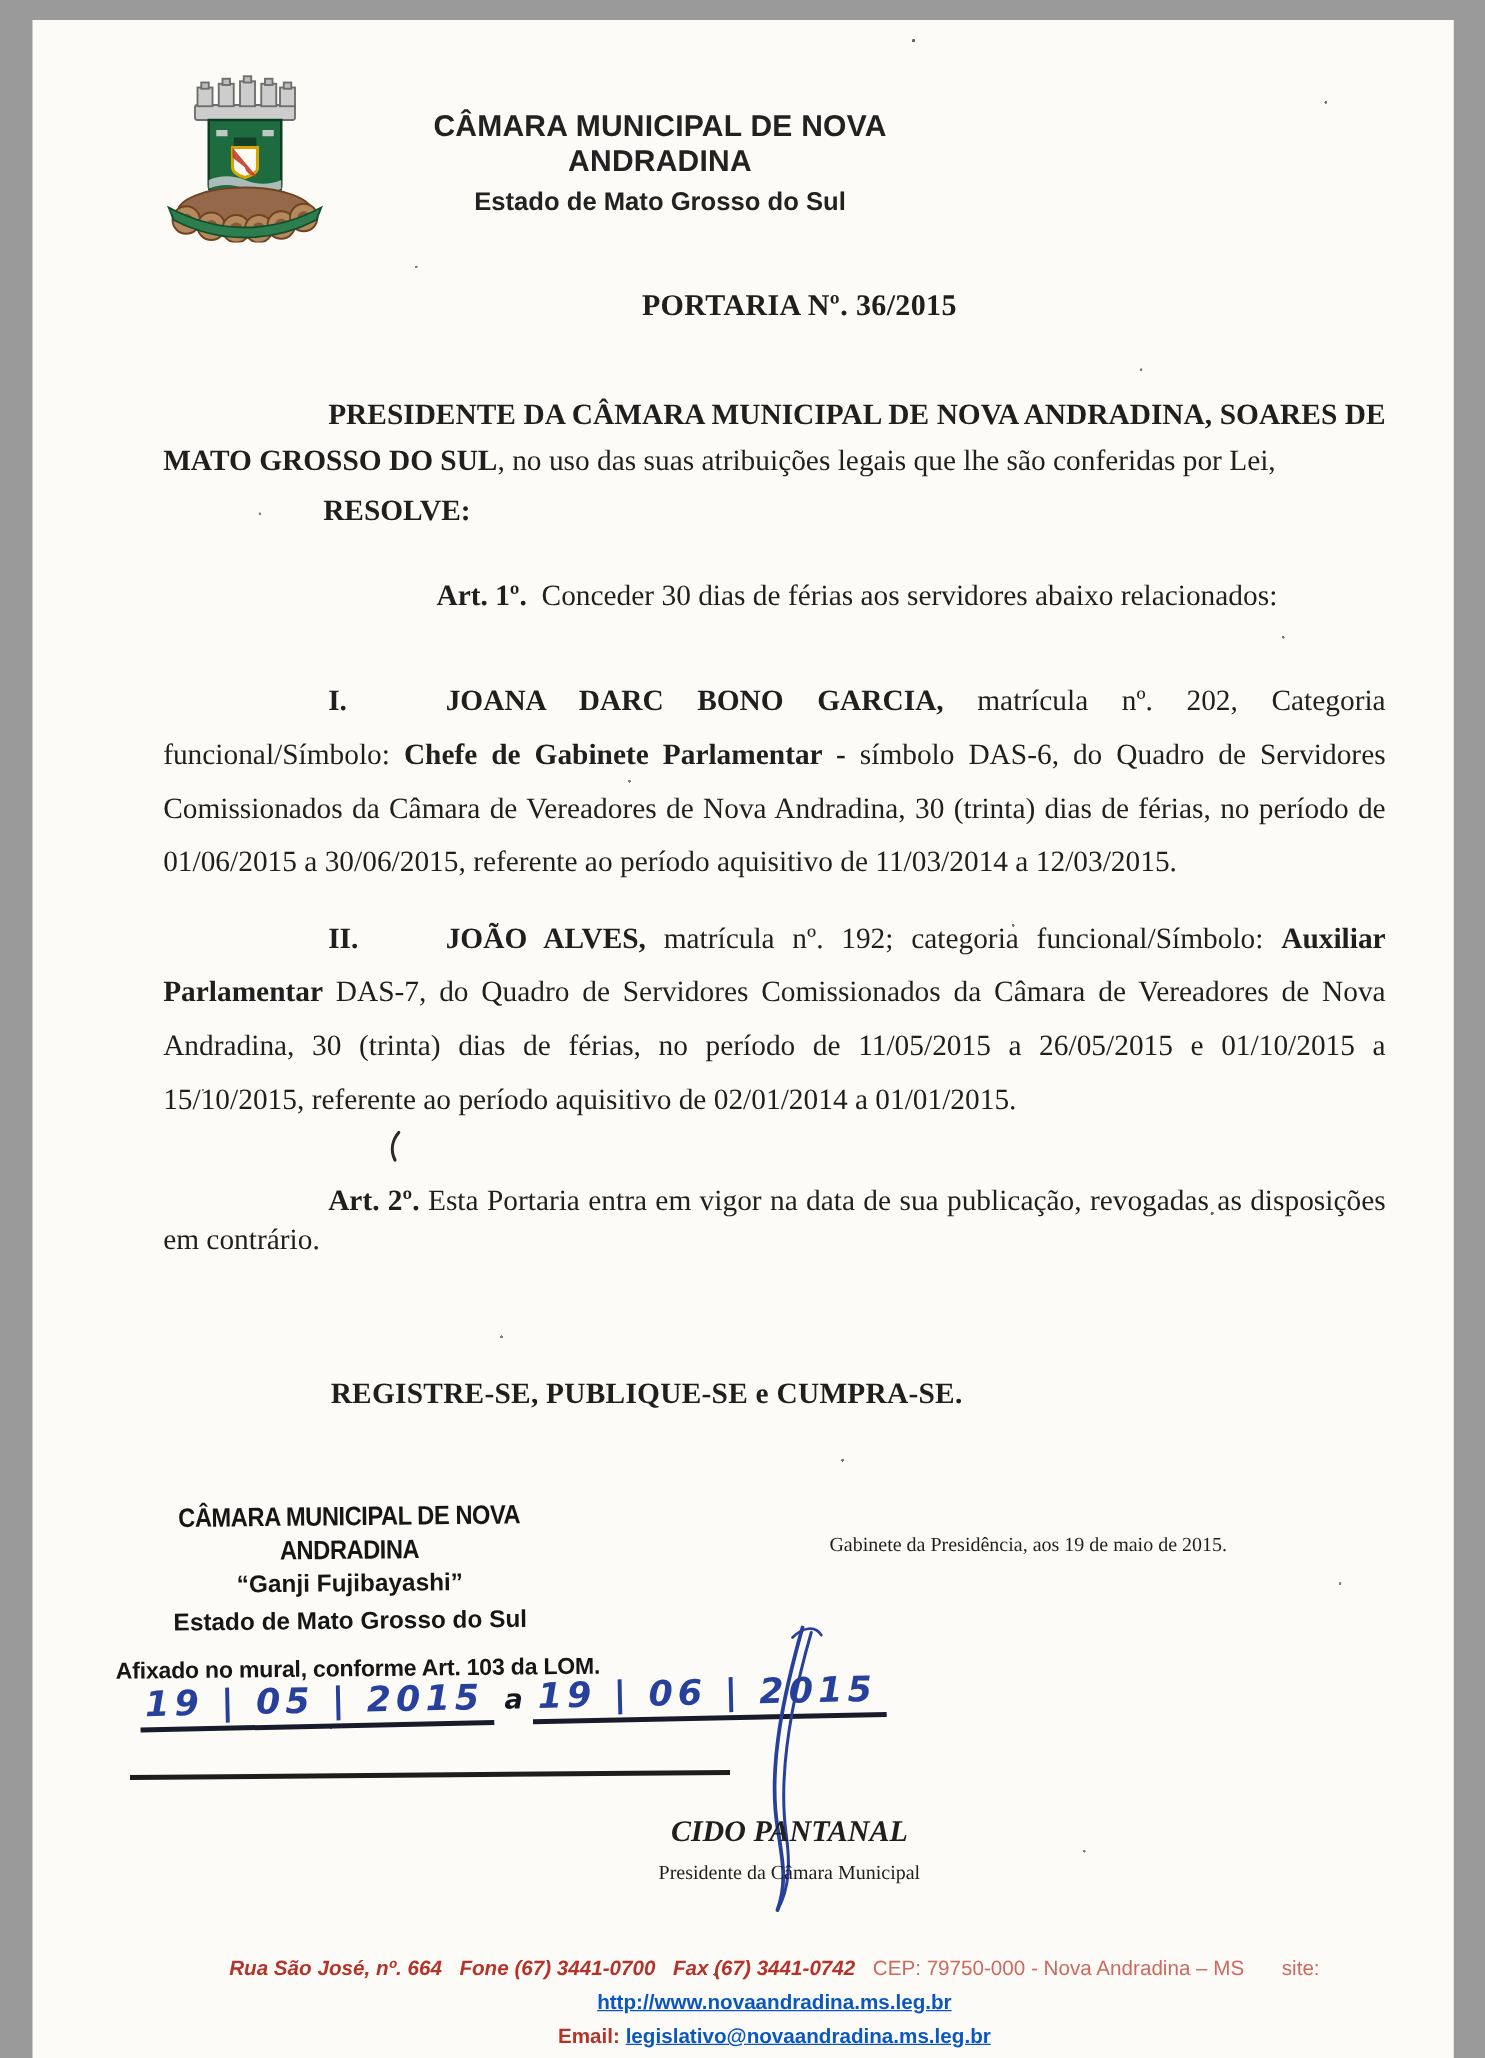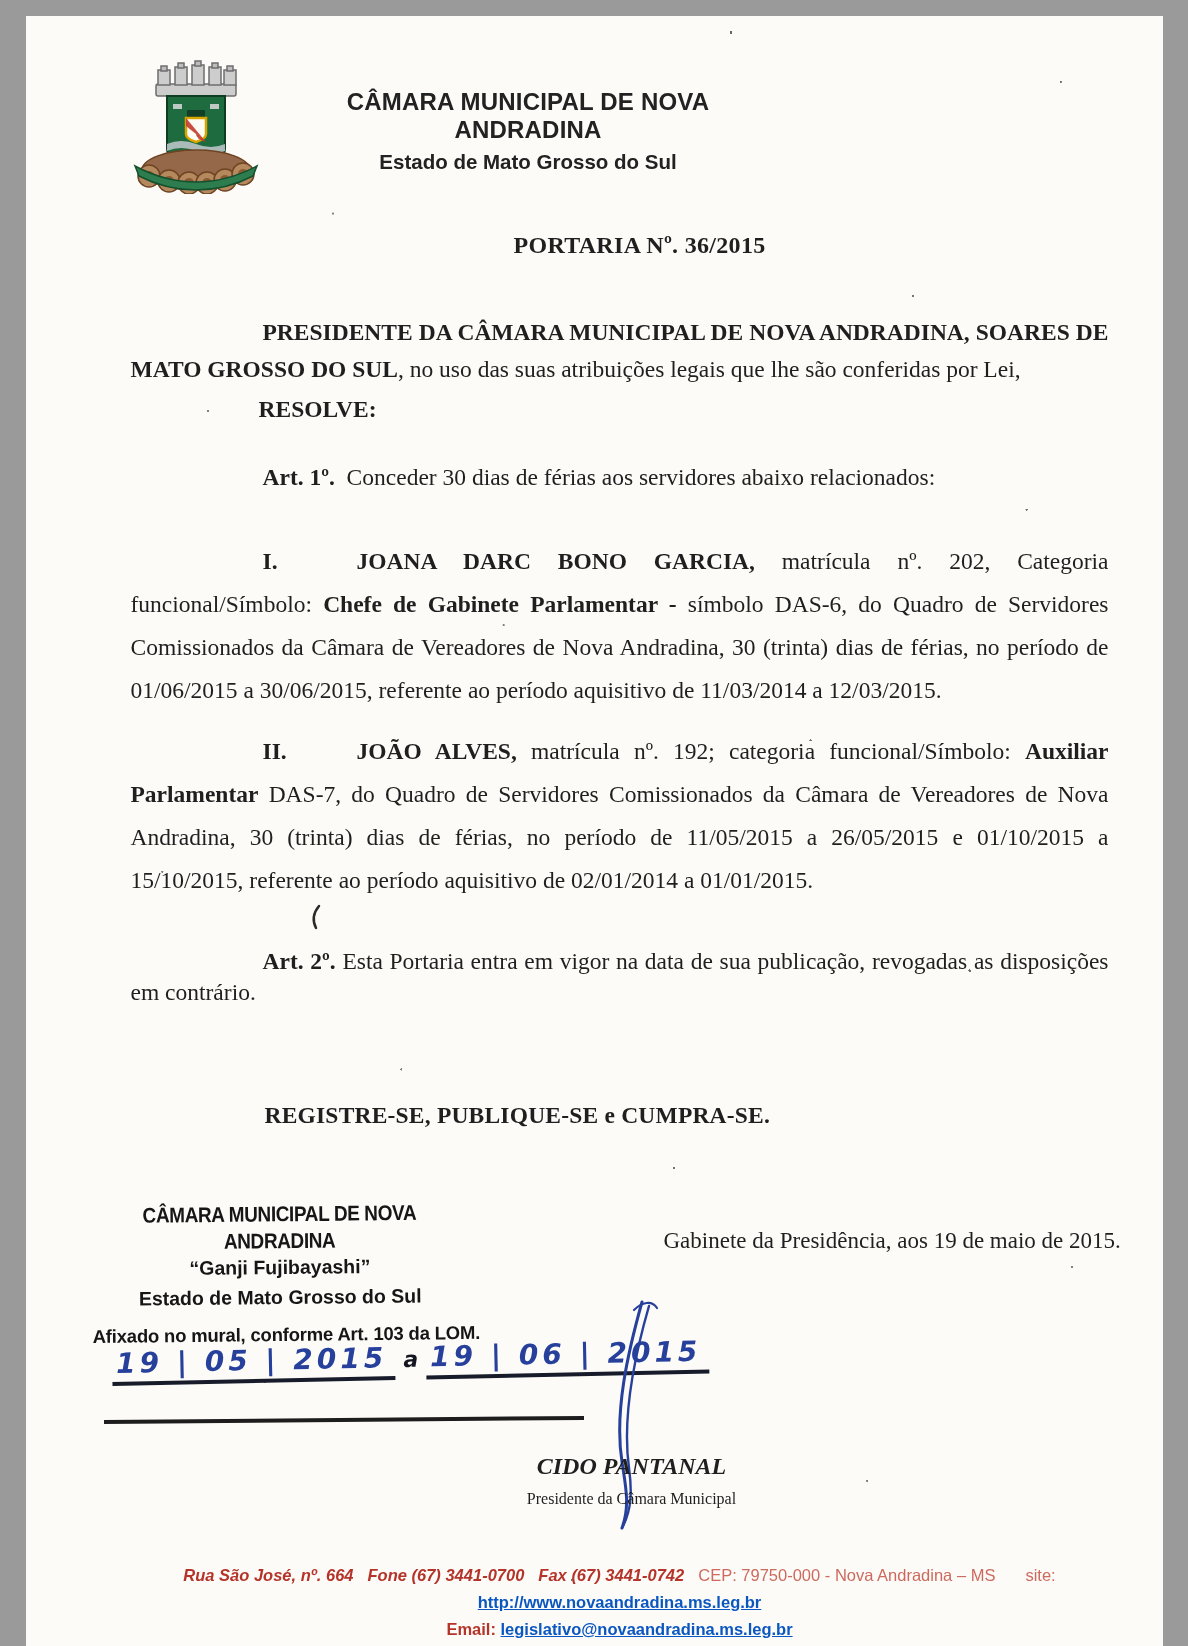--- a/index.html
+++ b/index.html
@@ -46,21 +46,21 @@
   .org-state{font-size:20.5px;margin-top:6px;}
 
   
   .doc-title{left:0;top:216px;width:1188px;text-align:center;padding-left:40px;box-sizing:border-box;
     font-weight:bold;font-size:24px;letter-spacing:.3px;}
 
   
   .bodytxt{left:105px;width:978px;text-align:justify;font-size:23.5px;}
   .preamble{top:298px;line-height:37px;text-indent:132px;}
   .resolve{top:380px;font-weight:bold;padding-left:128px;text-align:left;}
-  .art1{top:448px;text-indent:132px;text-align:left;}
+  .art1{top:448px;text-indent:132px;text-align:center;}
   .item-par{line-height:43px;text-indent:132px;}
   .item1{top:524px;}
   .item2{top:714px;}
   .numeral{font-weight:bold;display:inline-block;min-width:94px;text-indent:0;}
   .b{font-weight:bold;}
   .art2{top:930px;line-height:31px;text-indent:132px;}
   .registre{top:1086px;font-weight:bold;padding-left:134px;text-align:left;letter-spacing:.2px;}
 
   
   .stamp{left:66px;top:1188px;width:376px;text-align:center;
@@ -71,21 +71,21 @@
   .stamp .s3{font-size:19.5px;line-height:30px;}
   .stamp .s4{font-size:18.5px;letter-spacing:-0.2px;line-height:26px;margin-top:10px;white-space:nowrap;}
   .hand-dates{left:86px;top:1326px;width:480px;
     font-family:"DejaVu Sans", sans-serif;font-style:italic;font-weight:bold;
     color:var(--ink-blue,#2a3f9e);font-size:28px;transform:rotate(-1.2deg);white-space:nowrap;}
   .hand-dates .grp{border-bottom:4px solid #181b2a;padding:0 8px 2px 4px;letter-spacing:4px;}
   .hand-dates .sep{color:#14161f;font-size:22px;margin:0 8px;}
   .stamp-rule{left:78px;top:1402px;width:480px;height:4px;background:#1d1d1d;transform:rotate(-0.5deg);}
 
   
-  .gabinete{left:638px;top:1212px;font-size:23px;}
+  .gabinete{left:638px;top:1212px;font-size:16px;}
   .sig-block{left:0;top:1434px;width:1188px;text-align:center;padding-left:24px;box-sizing:border-box;}
   .sig-name{font-weight:bold;font-size:24.5px;line-height:33px;letter-spacing:.2px;}
   .sig-alias{font-weight:bold;font-style:italic;font-size:24px;line-height:32px;}
   .sig-role{font-size:16px;line-height:33px;}
 
   
   .footer{left:30px;top:1546px;width:1128px;text-align:center;
     font-family:"Liberation Sans", sans-serif;font-size:16.5px;line-height:27px;}
   .f-red{color:var(--footer-red,#b5342a);font-weight:bold;font-style:italic;}
   .f-red-light{color:var(--footer-red-light,#cd6a5e);}

